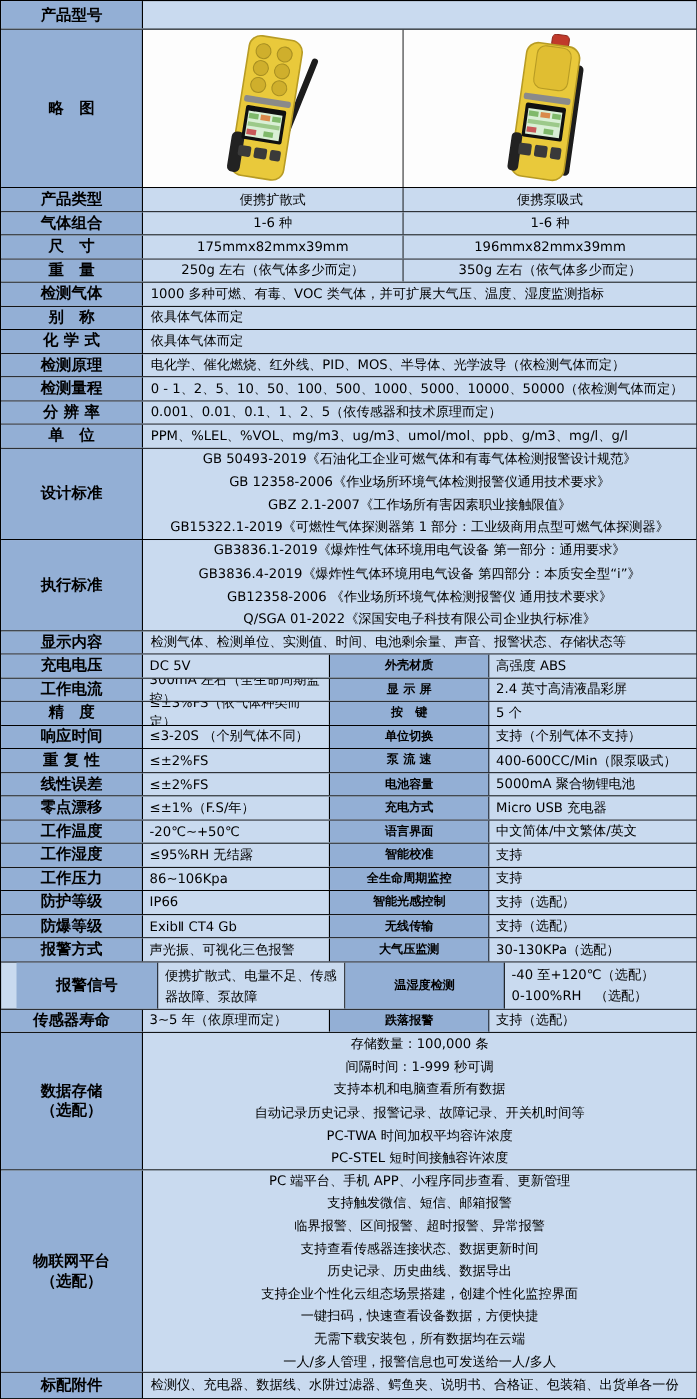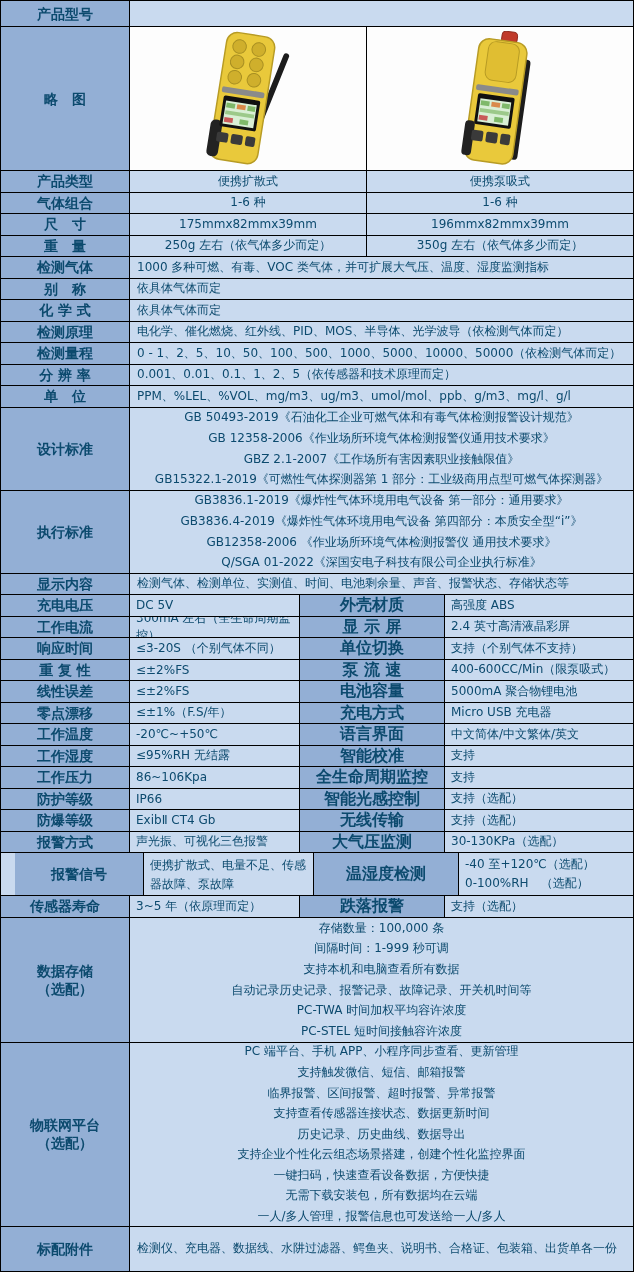--- a/index.html
+++ b/index.html
@@ -1,21 +1,21 @@
 <!DOCTYPE html>
 <html><head>
 <meta charset="utf-8">
 <style>
   html,body{margin:0;padding:0;background:#fff;}
   .t{
     width:634px;height:1272px;box-sizing:border-box;
     border:1px solid #000;background:#C9DAEF;
     display:flex;flex-direction:column;
     font-family:"DejaVu Sans","Liberation Sans",sans-serif;
-    color:#0c4a6e;
+    color:#000000;
   }
   .row{display:flex;flex:0 0 21.5px;box-sizing:border-box;border-bottom:1px solid #000;min-height:0;overflow:hidden;}
   .row:last-child{border-bottom:none;flex:1 1 auto;}
   .rh{flex:0 0 26px;}
   .rimg{flex:0 0 144px;}
   .r83{flex:0 0 83px;}
   .r43{flex:0 0 43px;padding-left:14px;}
   .r125{flex:0 0 125px;}
   .r184{flex:0 0 184px;}
   .lab{
@@ -27,21 +27,21 @@
   .val{background:#C9DAEF;display:flex;align-items:center;font-size:12px;box-sizing:border-box;min-width:0;}
   .va{flex:0 0 237px;justify-content:center;border-right:1px solid #000;}
   .vb{flex:1 1 auto;justify-content:center;}
   .hdr{font-weight:bold;font-size:13.5px;margin-top:33px;}
   .white{background:#fdfdfd;}
   .vfull{flex:1 1 auto;padding:0 7px;}
   .v1{flex:0 0 170px;padding:0 6px;border-right:1px solid #000;}
   .l2{
     flex:0 0 145px;box-sizing:border-box;border-right:1px solid #000;
     background:#93AFD5;display:flex;align-items:center;justify-content:center;
-    font-weight:bold;font-size:16px;text-align:center;line-height:16px;
+    font-weight:bold;font-size:11px;text-align:center;line-height:16px;
   }
   .v2{flex:1 1 auto;padding:0 6px;}
   .vml{flex:1 1 auto;display:flex;flex-direction:column;justify-content:center;padding:2px 7px;}
   .vml div{line-height:20.6px;font-size:12px;white-space:nowrap;}
   .wrap2{display:block;line-height:19px;padding-top:2px;}
   .col2{flex-direction:column;justify-content:center;align-items:flex-start;}
   .col2 div{line-height:19px;}
   .sub{font-weight:bold;font-size:14px;}
   .imgbox{display:flex;align-items:center;justify-content:center;}
 </style>
@@ -192,20 +192,26 @@
     <div class="l2">外壳材质</div>
     <div class="val v2">高强度 ABS</div>
   </div>
   <div class="row">
     <div class="lab">工作电流</div>
     <div class="val v1">300mA 左右（全生命周期监控）</div>
     <div class="l2">显 示 屏</div>
     <div class="val v2">2.4 英寸高清液晶彩屏</div>
   </div>
   <div class="row">
+    <div class="lab">精　度</div>
+    <div class="val v1">≤±3%FS（依气体种类而定）</div>
+    <div class="l2">按　键</div>
+    <div class="val v2">5 个</div>
+  </div>
+  <div class="row">
     <div class="lab">响应时间</div>
     <div class="val v1">≤3-20S （个别气体不同）</div>
     <div class="l2">单位切换</div>
     <div class="val v2">支持（个别气体不支持）</div>
   </div>
   <div class="row">
     <div class="lab">重 复 性</div>
     <div class="val v1">≤±2%FS</div>
     <div class="l2">泵 流 速</div>
     <div class="val v2">400-600CC/Min（限泵吸式）</div>

